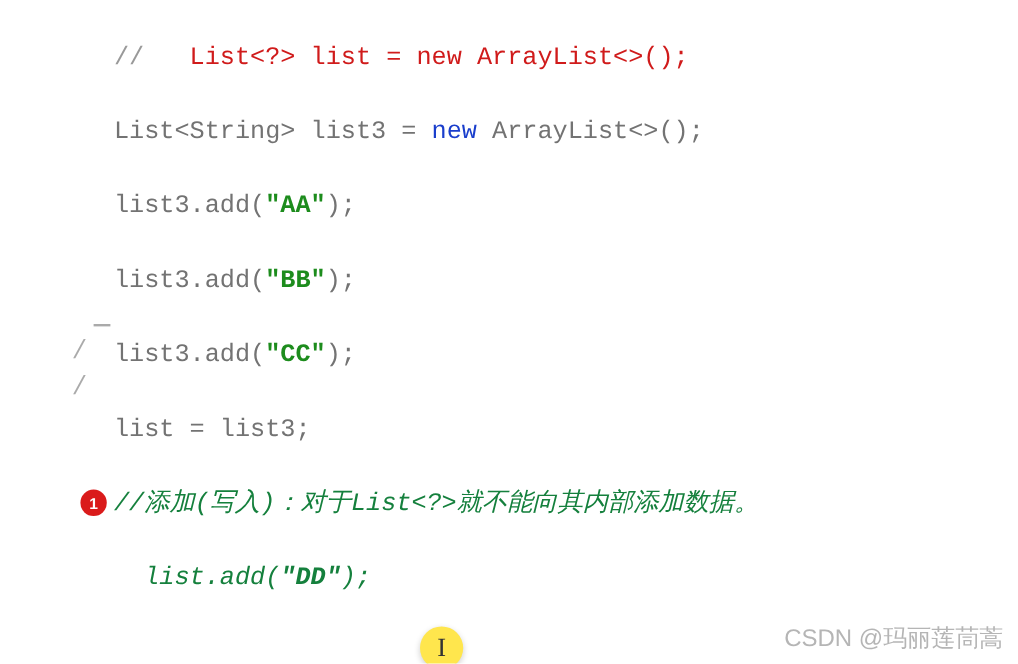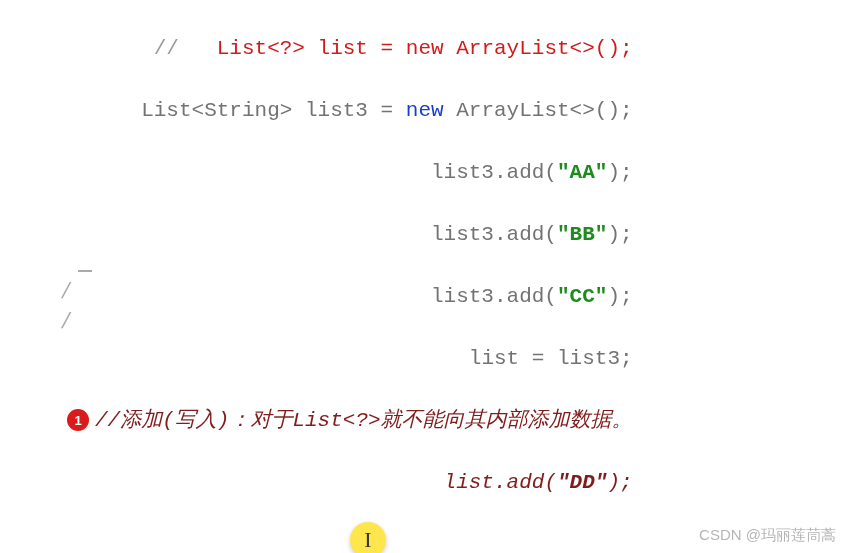--- a/index.html
+++ b/index.html
@@ -35,26 +35,26 @@
       transform: skewX(-15deg);
       font-weight: 300;
     }
     .editor {
       position: absolute;
       left: 95px;
       top: 2px;
       white-space: pre;
       line-height: 31px;
     }
-    .line { display: block; height: 31px; text-align: right; }
+    .line { display: block; height: 31px; }
     .t-comment { color: #999; }
     .t-red { color: #d01b1b; }
     .t-kwbold { color: #1a3ecc; font-weight: normal; }
     .t-str { color: #1d8c1d; font-weight: bold; }
-    .t-italic-green { color: #7f1d1d; font-style: italic; }
+    .t-italic-green { color: #15803d; font-style: italic; }
     .t-plain { color: #737373; }
     .badge {
       display: inline-flex;
       align-items: center;
       justify-content: center;
       width: 22px;
       height: 22px;
       border-radius: 50%;
       background: #da1b1b;
       color: #fff;
@@ -80,21 +80,21 @@
       font-family: serif;
       font-size: 22px;
       color: #333;
       box-shadow: 0 2px 5px rgba(0,0,0,0.2);
     }
     .watermark {
       position: absolute;
       right: 12px;
       bottom: 8px;
       font-family: sans-serif;
-      font-size: 15px;
+      font-size: 20px;
       color: rgba(120,120,120,0.55);
     }
     .code-line { white-space: pre; }
   </style>
 </head>
 <body>
 
 <div class="gutter">
   <div class="gutter-divider"></div>
   <div class="gutter-slash" style="top:278px">/</div>

